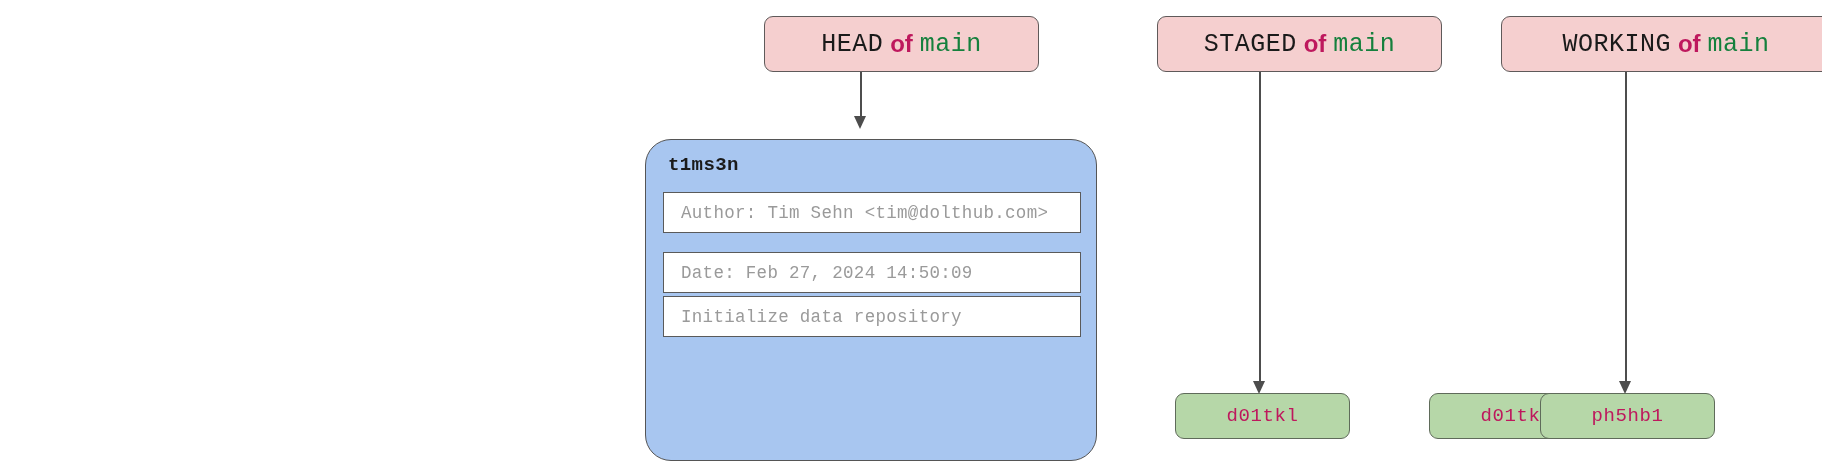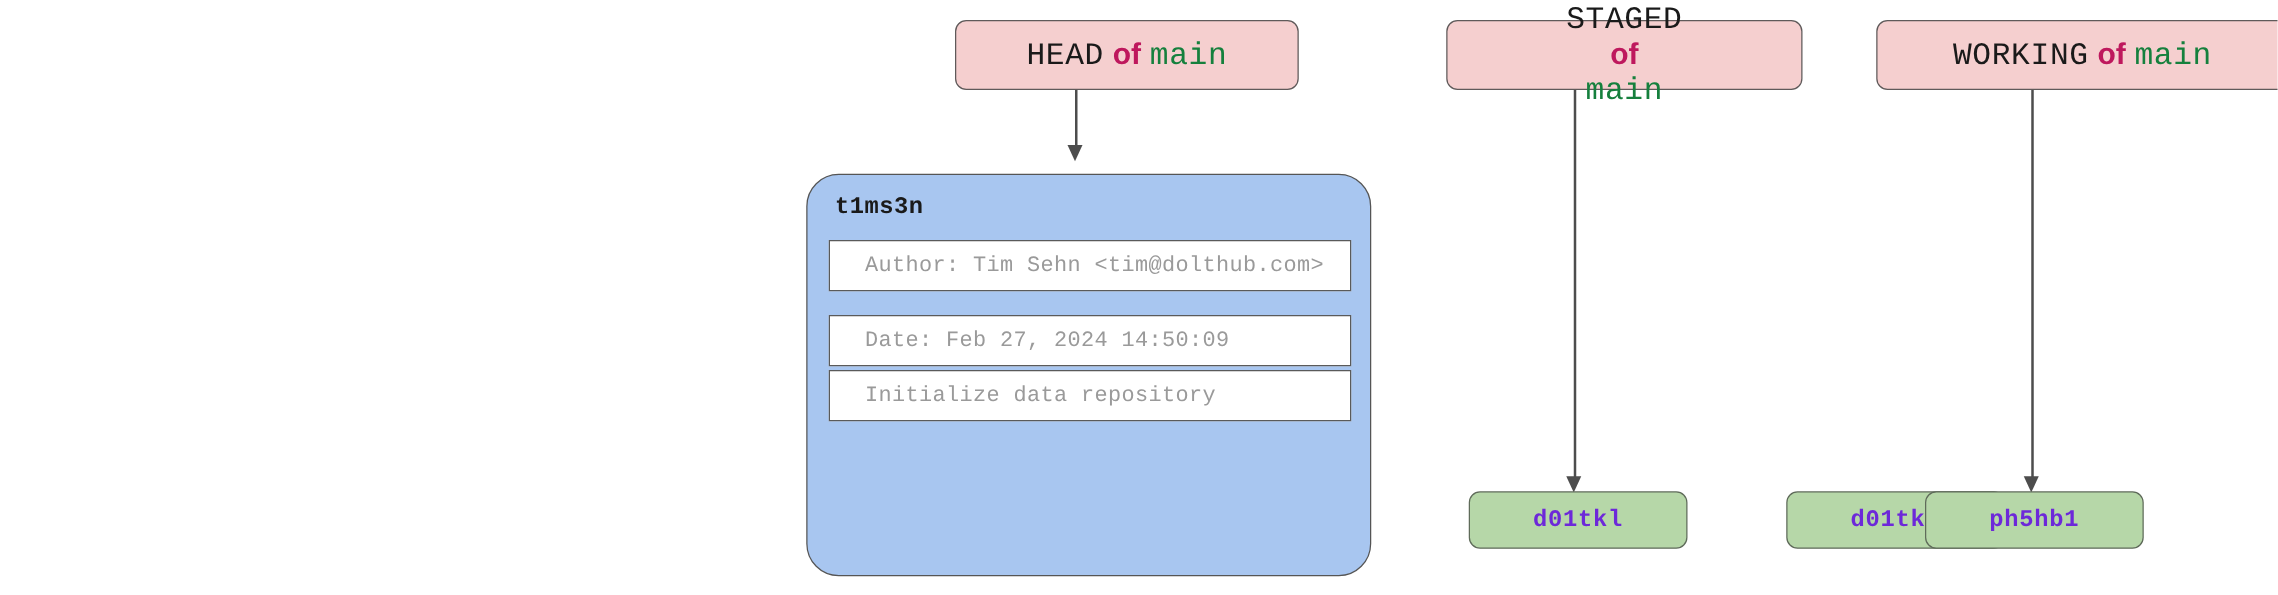--- a/index.html
+++ b/index.html
@@ -59,21 +59,21 @@
     padding:0 7px;
   }
   .ref .br{
     font-family:"Liberation Mono", monospace;
     font-size:25px;
     color:#15803d;
     letter-spacing:.5px;
   }
 
   #ref-head    { left:725px;  top:16px;  width:275px; }
-  #ref-staged  { left:1118px; top:16px;  width:285px;flex-direction:column; }
+  #ref-staged  { left:1118px; top:16px;  width:285px; }
   #ref-working { left:1462px; top:16px;  width:330px; }
 
   
   .arrow{position:absolute;}
   .arrow .shaft{
     position:absolute;
     left:0; top:0;
     width:2.2px;
     background:#4d4d4d;
   }
@@ -119,21 +119,21 @@
   .field{
     position:absolute;
     left:17px;
     width:418px;
     height:41px;
     background:#ffffff;
     border:1.7px solid #5a5a5a;
     box-sizing:border-box;
     display:flex;
     align-items:center;
-    padding-left:28px;
+    padding-left:17px;
     font-family:"Liberation Mono", monospace;
     font-size:17.5px;
     color:#9a9a9a;
     letter-spacing:.3px;
     white-space:nowrap;
   }
   #field-author { top:52px; }
   #field-date   { top:112px; }
   #field-message{ top:156px; }
 
@@ -142,23 +142,23 @@
     position:absolute;
     height:46px;
     background:#b6d7a8;
     border:1.7px solid #5f6b5a;
     border-radius:9px;
     display:flex;
     align-items:center;
     justify-content:center;
     box-sizing:border-box;
     font-family:"Liberation Mono", monospace;
-    font-weight:bold;
+    font-weight:normal;
     font-size:19px;
-    color:#6d28d9;
+    color:#be185d;
     letter-spacing:.6px;
   }
   #hash-in-commit { left:783px;  top:253px; width:175px; position:absolute;}
   #hash-staged    { left:1175px; top:393px; width:175px; }
   #hash-working   { left:1540px; top:393px; width:175px; }
 </style>
 </head>
 <body>
 
 <div class="stage">

